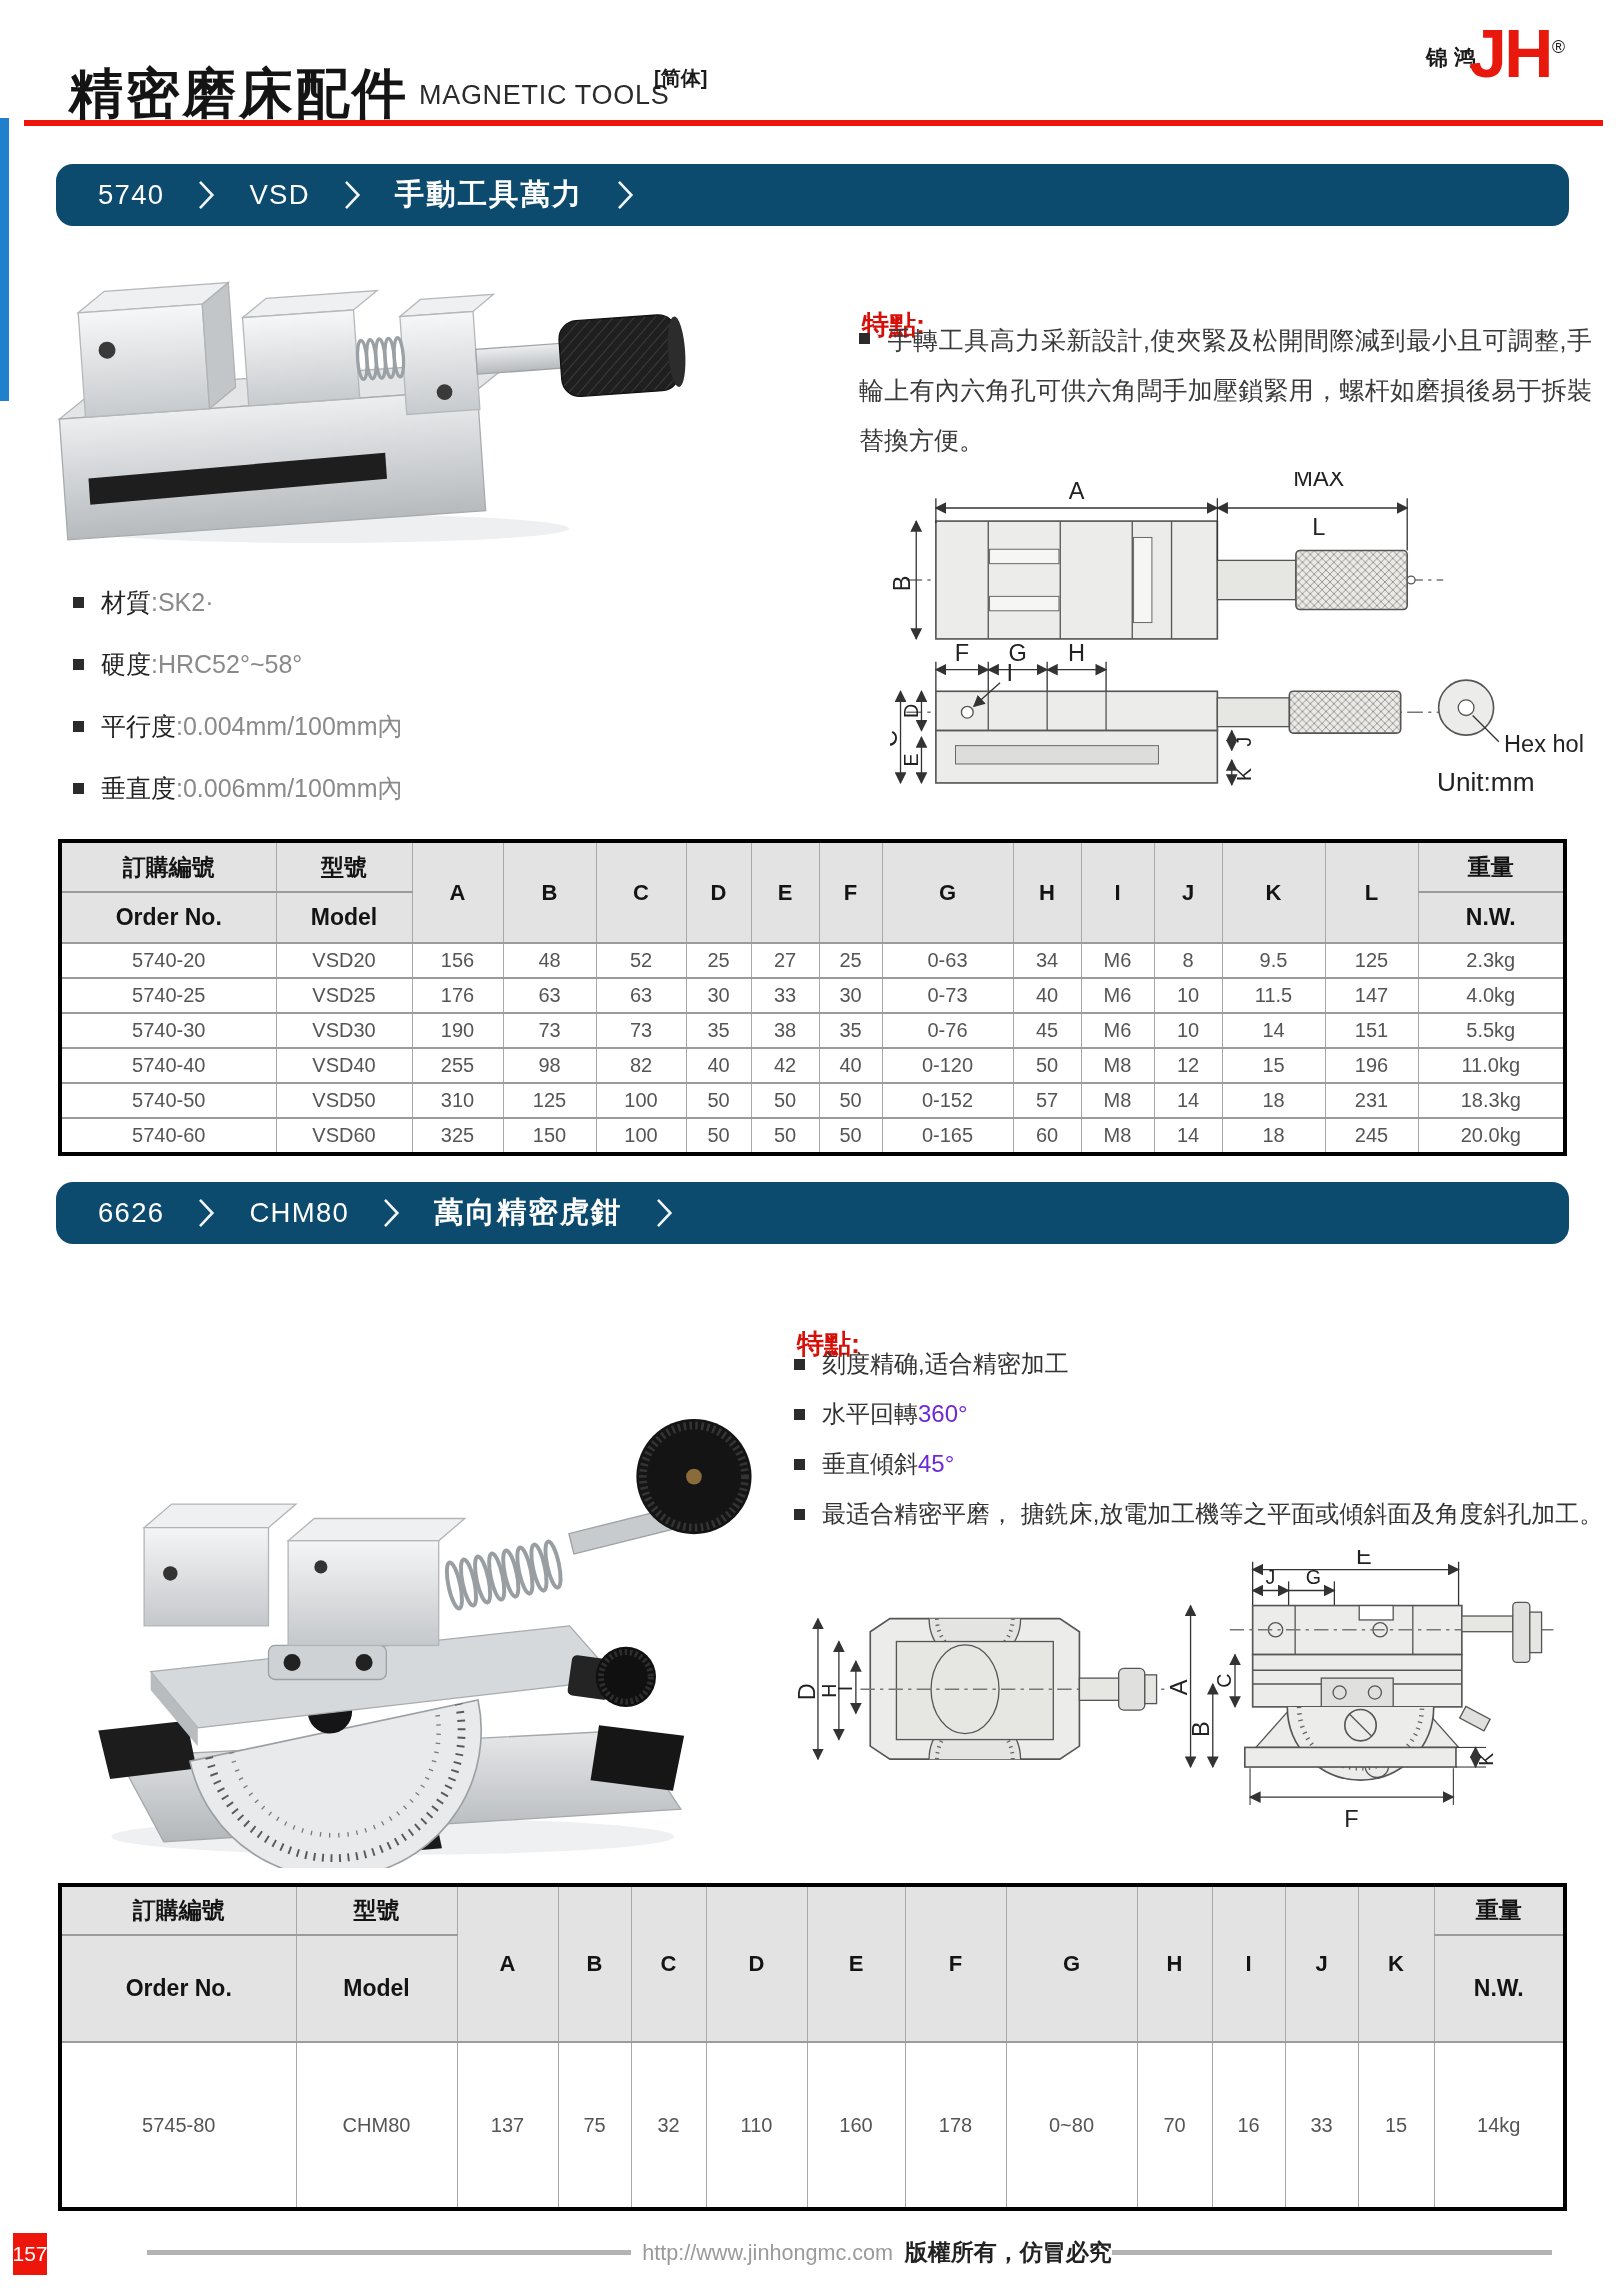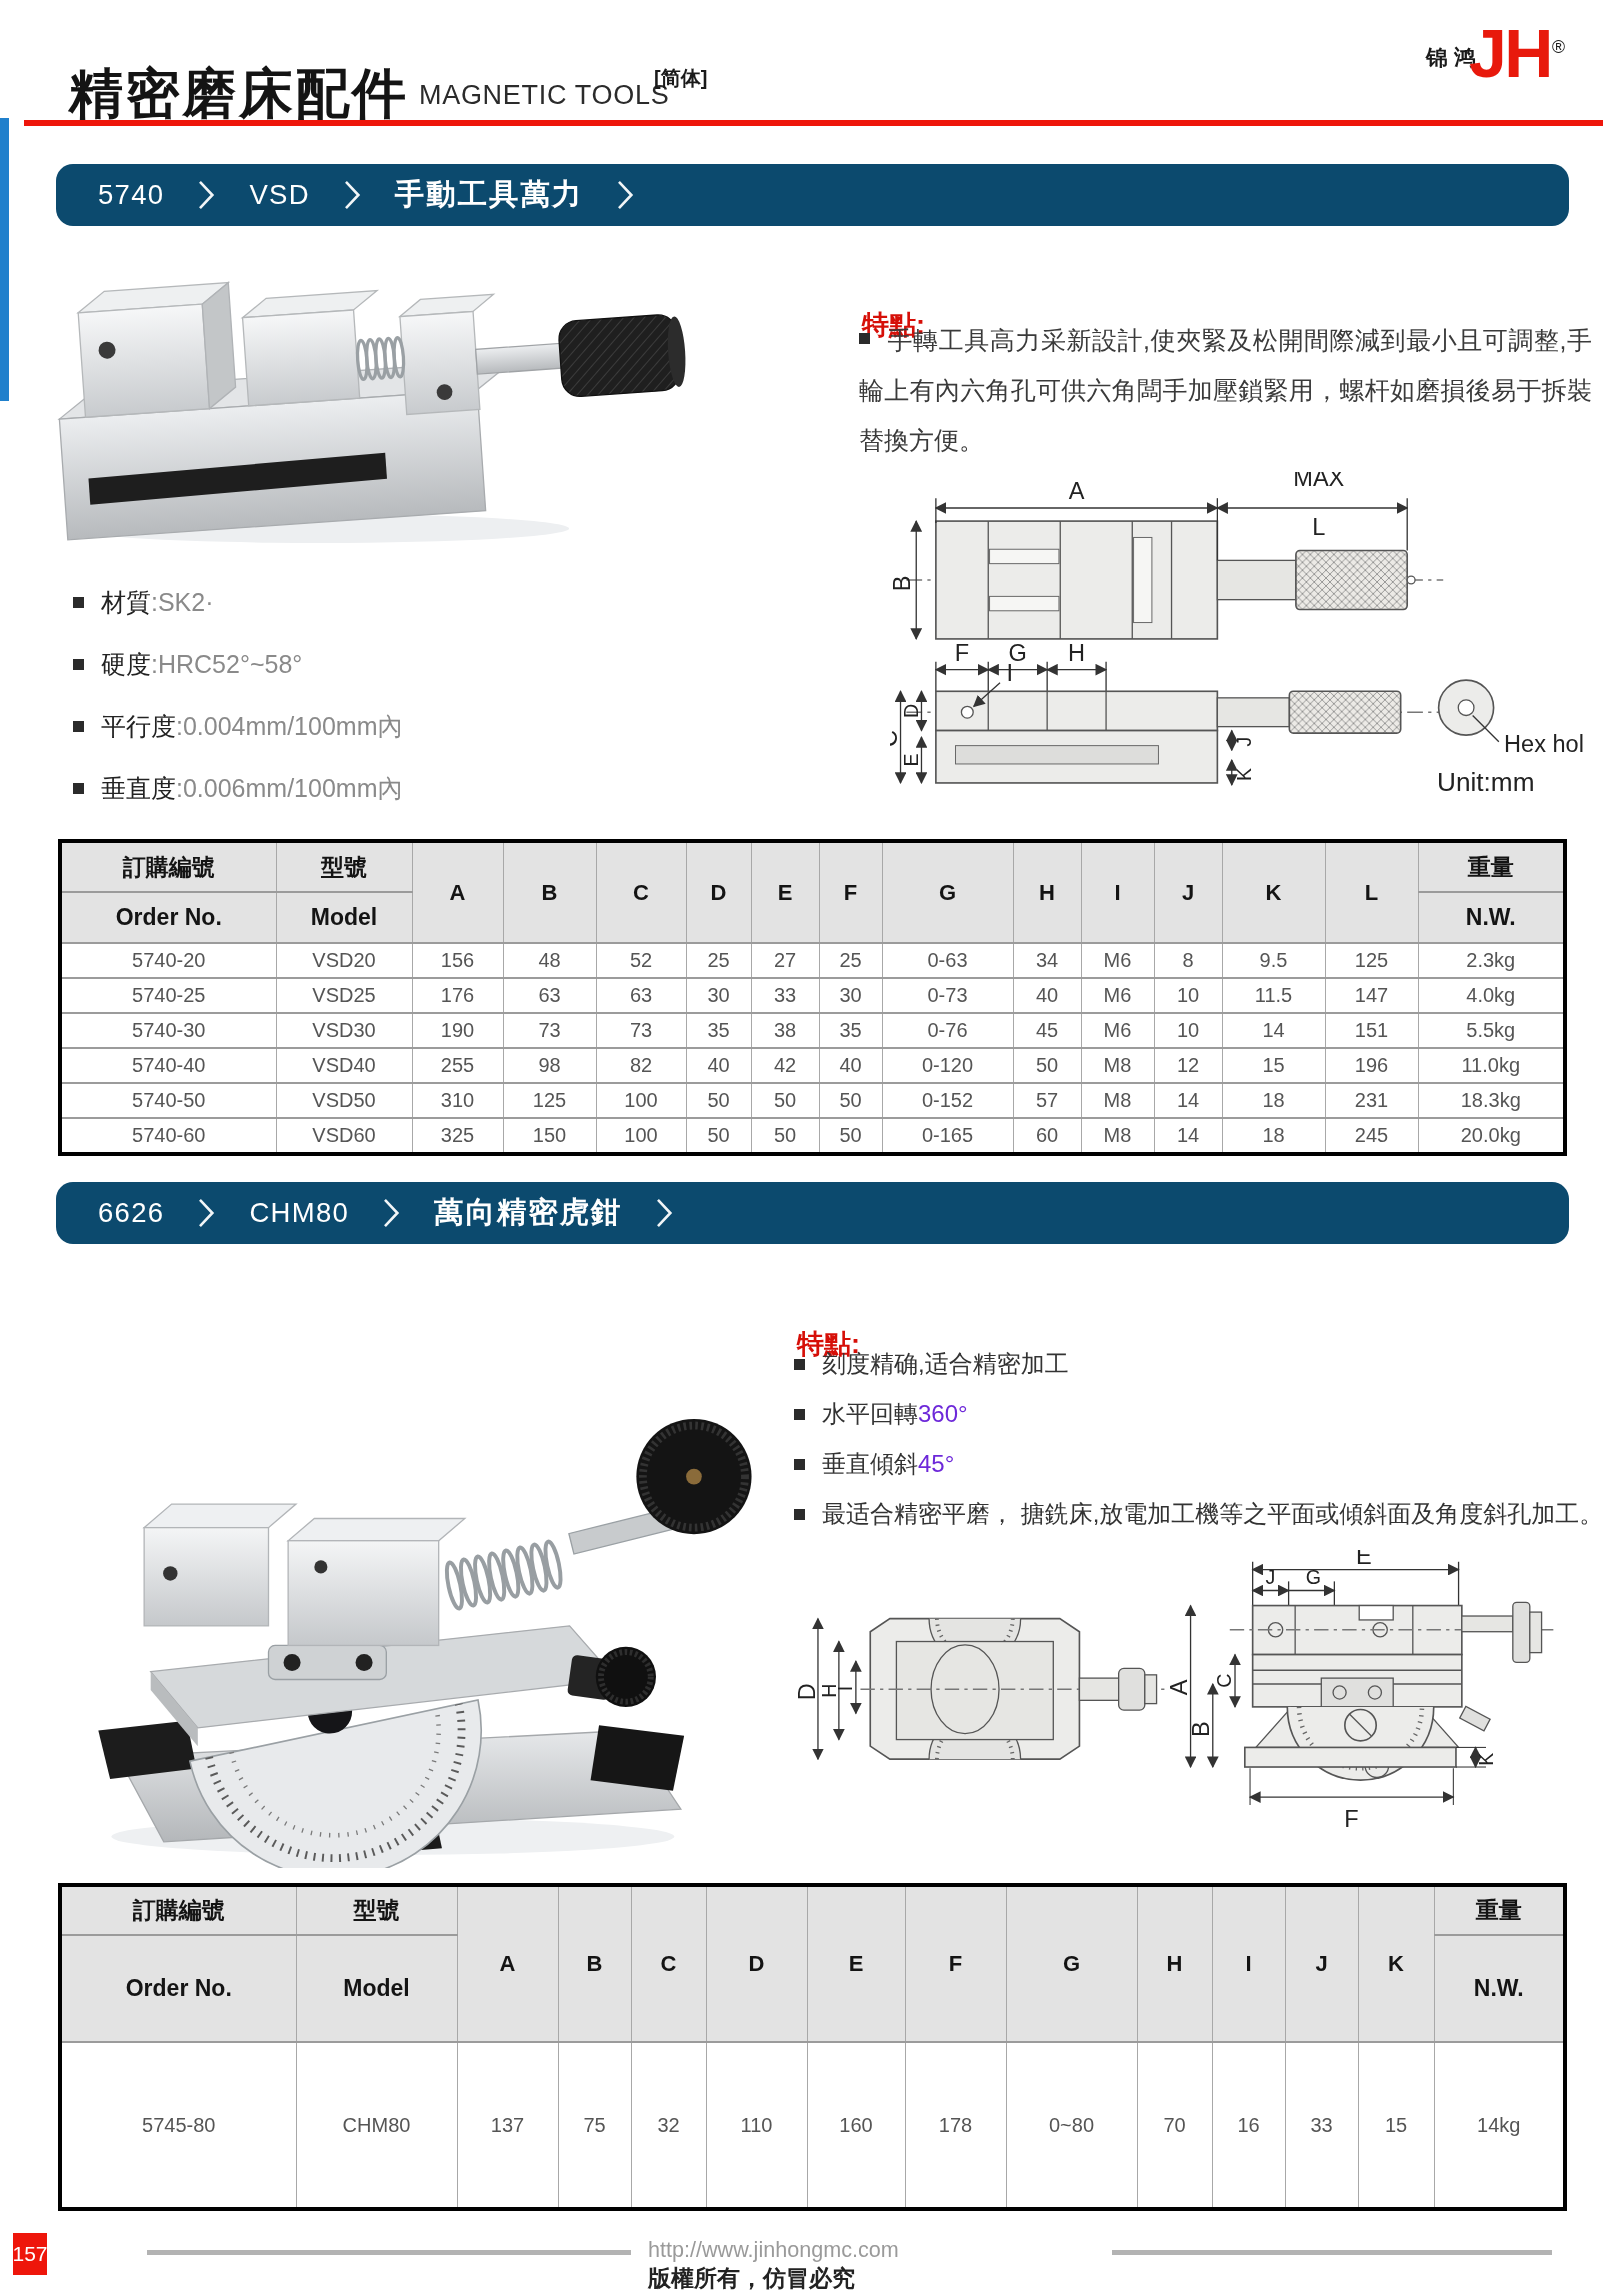--- a/index.html
+++ b/index.html
@@ -67,21 +67,21 @@
   .dimtxt{font-size:36px;fill:#222;font-family:"Liberation Sans",sans-serif;}
   .dimtxt-sm{font-size:30px;fill:#222;font-family:"Liberation Sans",sans-serif;}
 
   
   .page-badge{position:absolute;left:13px;top:2233px;width:34px;height:42px;background:#ee160b;
               color:#ffffff;font-size:21px;display:flex;align-items:center;justify-content:center;}
   .foot-line{position:absolute;top:2250px;height:5.2px;background:#b3b3b3;}
   .fl-left{left:147px;width:484px;}
   .fl-right{left:1112px;width:440px;}
   .foot-text{position:absolute;left:648px;top:2237px;width:458px;display:flex;align-items:baseline;
-             justify-content:center;white-space:nowrap;flex-direction:column;}
+             justify-content:center;white-space:nowrap;}
   .foot-url{font-size:21.6px;color:#9a9a9a;margin-right:11.8px;}
   .foot-cn{font-size:23px;color:#222;font-weight:700;}
 </style>
 </head>
 <body>
 
 <div class="page">
 
   <div class="title-cn">精密磨床配件</div>
   <div class="title-en">MAGNETIC TOOLS</div>

